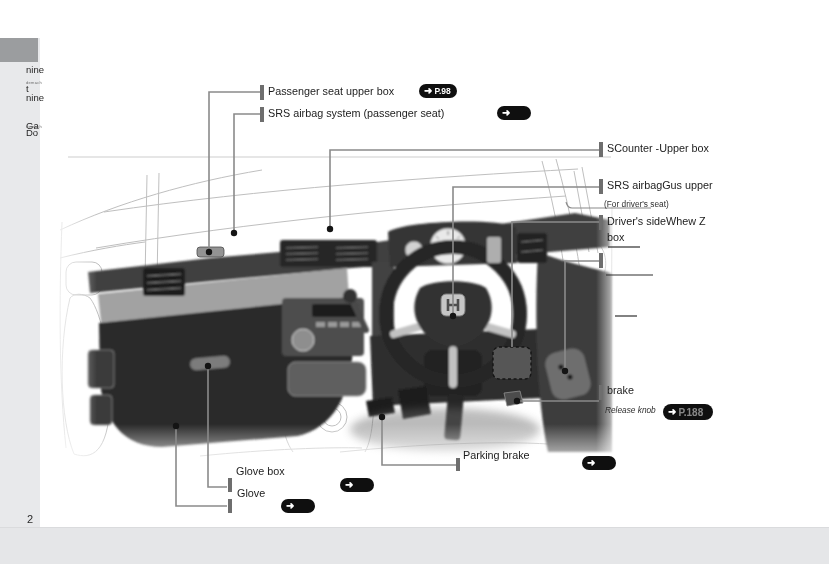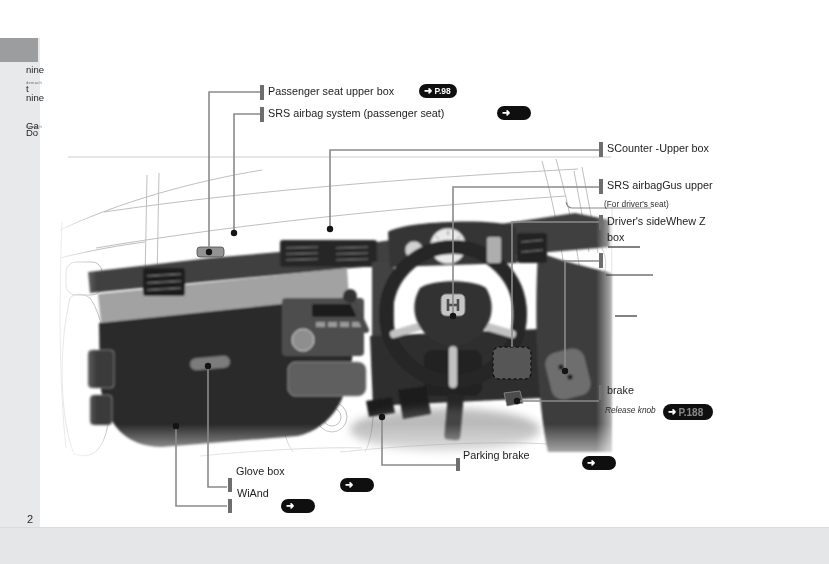--- a/index.html
+++ b/index.html
@@ -230,21 +230,21 @@
   <div class="lbl" id="lbl-srsdriver">SRS airbagGus upper</div>
   <div id="lbl-srsdriver-sub">(For driver's seat)</div>
   <div class="lbl" id="lbl-driverside">
     <span>Driver's sideWhew Z</span>
     <span class="l2">box</span>
   </div>
   <div class="lbl" id="lbl-bonnet">brake</div>
   <div id="lbl-bonnet-sub">Release knob</div>
   <div class="lbl" id="lbl-parking">Parking brake</div>
   <div class="lbl" id="lbl-glove">Glove box</div>
-  <div class="lbl" id="lbl-flare">WiAnd</div>
+  <div class="lbl" id="lbl-flare">Glove</div>
 
   <div class="badge" id="badge-p98">
     <span class="arr">➜</span>
     <span class="bt">P.98</span>
   </div>
   <div class="badge" id="badge-srspass">
     <span class="arr">➜</span>
     <span class="bt"></span>
   </div>
   <div class="badge" id="badge-glove">

